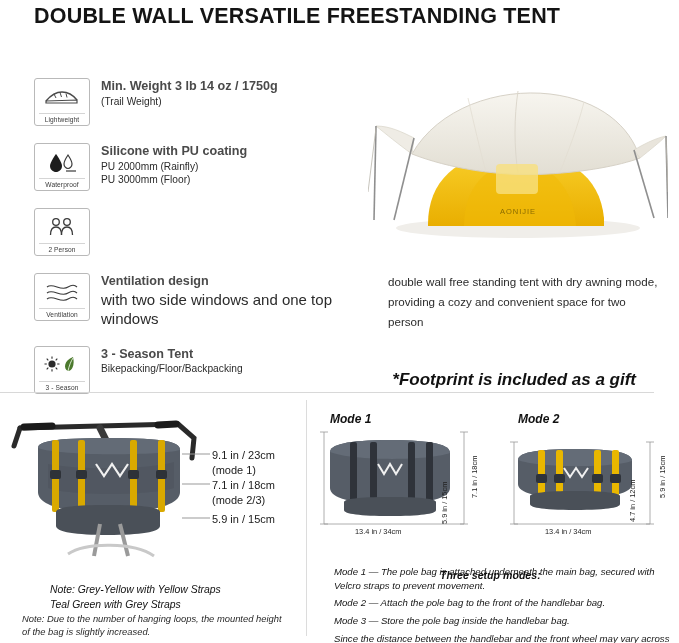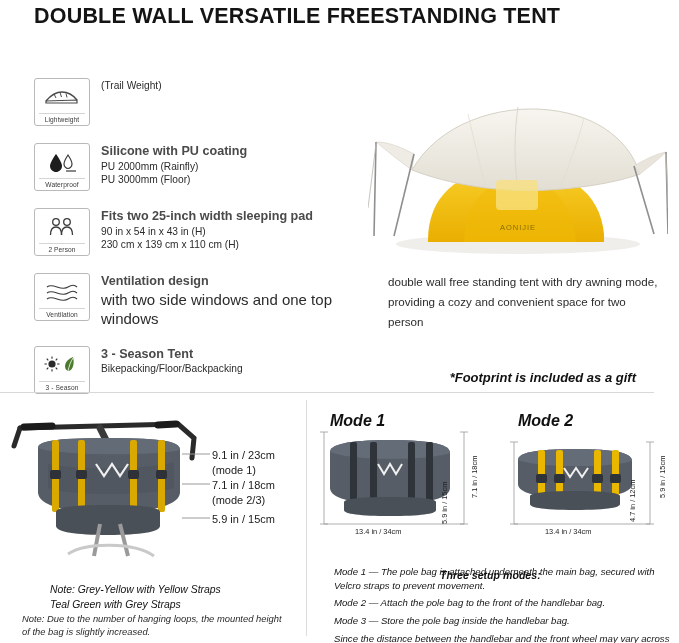--- a/index.html
+++ b/index.html
@@ -76,37 +76,37 @@
   .feature-sub {
     font-size: 10.2px;
     color: #2b2b2b;
     line-height: 1.3;
   }
   .feature-sub.small { font-size: 15px; }
 
   
   .tent-photo {
     position: absolute;
-    left: 368px; top: 58px;
+    left: 368px; top: 42px;
     width: 300px; height: 205px;
     overflow: hidden;
   }
   .tent-caption {
     position: absolute;
     left: 388px; top: 272px;
     width: 270px;
     font-size: 11.6px;
     color: #2b2b2b;
     line-height: 1.72;
   }
   .footprint-note {
     position: absolute;
     left: 0; right: 18px; top: 370px;
     text-align: right;
-    font-size: 13px;
+    font-size: 17px;
     font-weight: bold;
     font-style: italic;
     color: #111;
   }
 
   
   .hr {
     position: absolute;
     left: 0; right: 0; top: 392px;
     height: 1px;
@@ -152,21 +152,21 @@
     width: 268px;
     font-size: 9.4px;
     font-style: italic;
     color: #2a2a2a;
     line-height: 1.38;
   }
 
   
   .mode-title {
     position: absolute;
-    font-size: 16px;
+    font-size: 12px;
     font-weight: bold;
     font-style: italic;
     color: #111;
   }
   .mode1-title { left: 330px; top: 412px; }
   .mode2-title { left: 518px; top: 412px; }
 
   .bag-photo {
     position: absolute;
     overflow: hidden;
@@ -220,20 +220,21 @@
           <svg width="40" height="22" viewBox="0 0 40 22">
             <path d="M4 15 C9 9, 15 6, 20 6 C26 6, 31 9, 35 14" fill="none" stroke="#4a4a4a" stroke-width="1.4"></path>
             <path d="M4 15 L35 14 L35 17 L4 17 Z" fill="none" stroke="#4a4a4a" stroke-width="1.2"></path>
             <path d="M12 8 L14 12 M18 6.5 L19.5 11 M24 7.5 L25 11.5" stroke="#4a4a4a" stroke-width="1"></path>
           </svg>
         </div>
         <div class="divider"></div>
         <div class="caption">Lightweight</div>
       </div>
       <div class="feature-text">
+        <div class="feature-title">Min. Weight 3 lb 14 oz / 1750g</div>
         <div class="feature-sub" style="white-space:pre-line">(Trail Weight)</div>
       </div>
     </div>
 
     <div class="feature-row">
       <div class="icon-box">
         <div class="glyph">
           <svg width="40" height="24" viewBox="0 0 40 24">
             <path d="M14 4 C14 4, 8 12, 8 16 C8 19.5, 11 22, 14 22 C17 22, 20 19.5, 20 16 C20 12, 14 4, 14 4 Z" fill="#1d1d1d"></path>
             <path d="M26 5 C26 5, 22 11, 22 14 C22 16.5, 24 18.5, 26 18.5 C28 18.5, 30 16.5, 30 14 C30 11, 26 5, 26 5 Z" fill="none" stroke="#3a3a3a" stroke-width="1.2"></path>
@@ -255,25 +256,20 @@
         <div class="glyph">
           <svg width="40" height="24" viewBox="0 0 40 24">
             <circle cx="14" cy="7" r="3.3" fill="none" stroke="#3a3a3a" stroke-width="1.3"></circle>
             <path d="M8.5 20 C8.5 14.5, 11 12, 14 12 C17 12, 19.5 14.5, 19.5 20" fill="none" stroke="#3a3a3a" stroke-width="1.3"></path>
             <circle cx="25" cy="7" r="3.3" fill="none" stroke="#3a3a3a" stroke-width="1.3"></circle>
             <path d="M19.5 20 C19.5 14.5, 22 12, 25 12 C28 12, 30.5 14.5, 30.5 20" fill="none" stroke="#3a3a3a" stroke-width="1.3"></path>
           </svg>
         </div>
         <div class="divider"></div>
         <div class="caption">2 Person</div>
-      </div>
-      <div class="feature-text">
-        <div class="feature-title">Fits two 25-inch width sleeping pad</div>
-        <div class="feature-sub" style="white-space:pre-line">90 in x 54 in x 43 in (H)
-230 cm x 139 cm x 110 cm (H)</div>
       </div>
     </div>
 
     <div class="feature-row">
       <div class="icon-box">
         <div class="glyph">
           <svg width="42" height="24" viewBox="0 0 42 24">
             <path d="M6 7 C12 2, 20 12, 27 7 C31 4.5, 34 5, 36 7" fill="none" stroke="#3a3a3a" stroke-width="1.1"></path>
             <path d="M6 13 C12 8, 20 18, 27 13 C31 10.5, 34 11, 36 13" fill="none" stroke="#3a3a3a" stroke-width="1.1"></path>
             <path d="M6 19 C12 14, 20 24, 27 19 C31 16.5, 34 17, 36 19" fill="none" stroke="#3a3a3a" stroke-width="1.1"></path>

